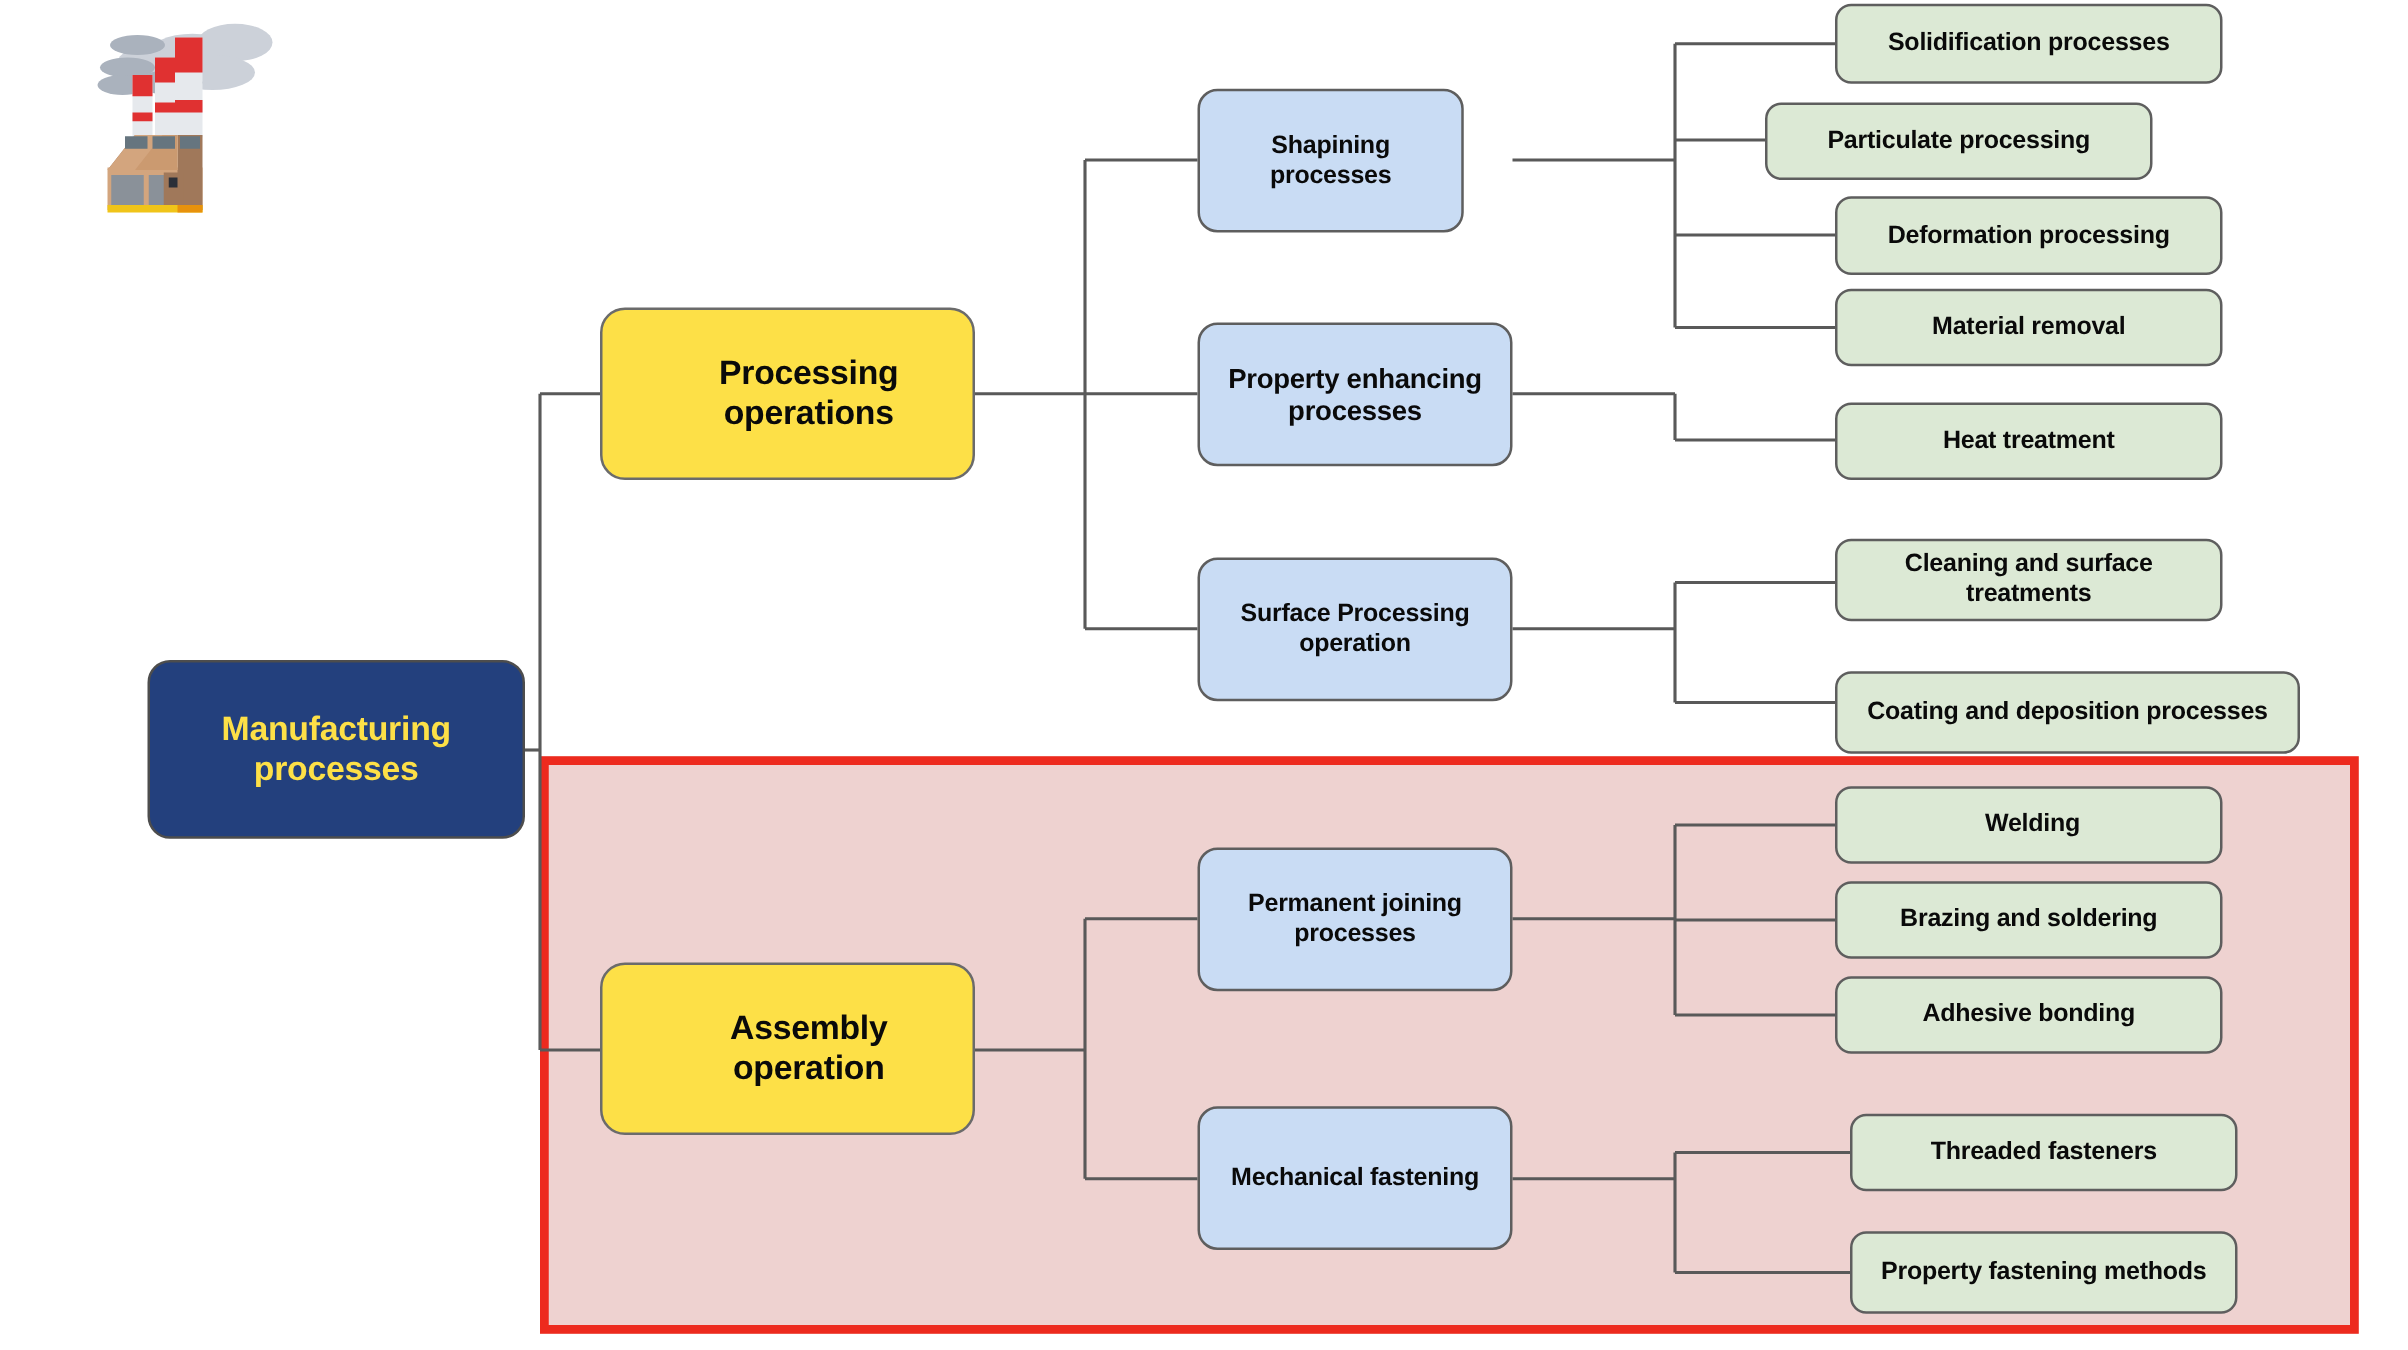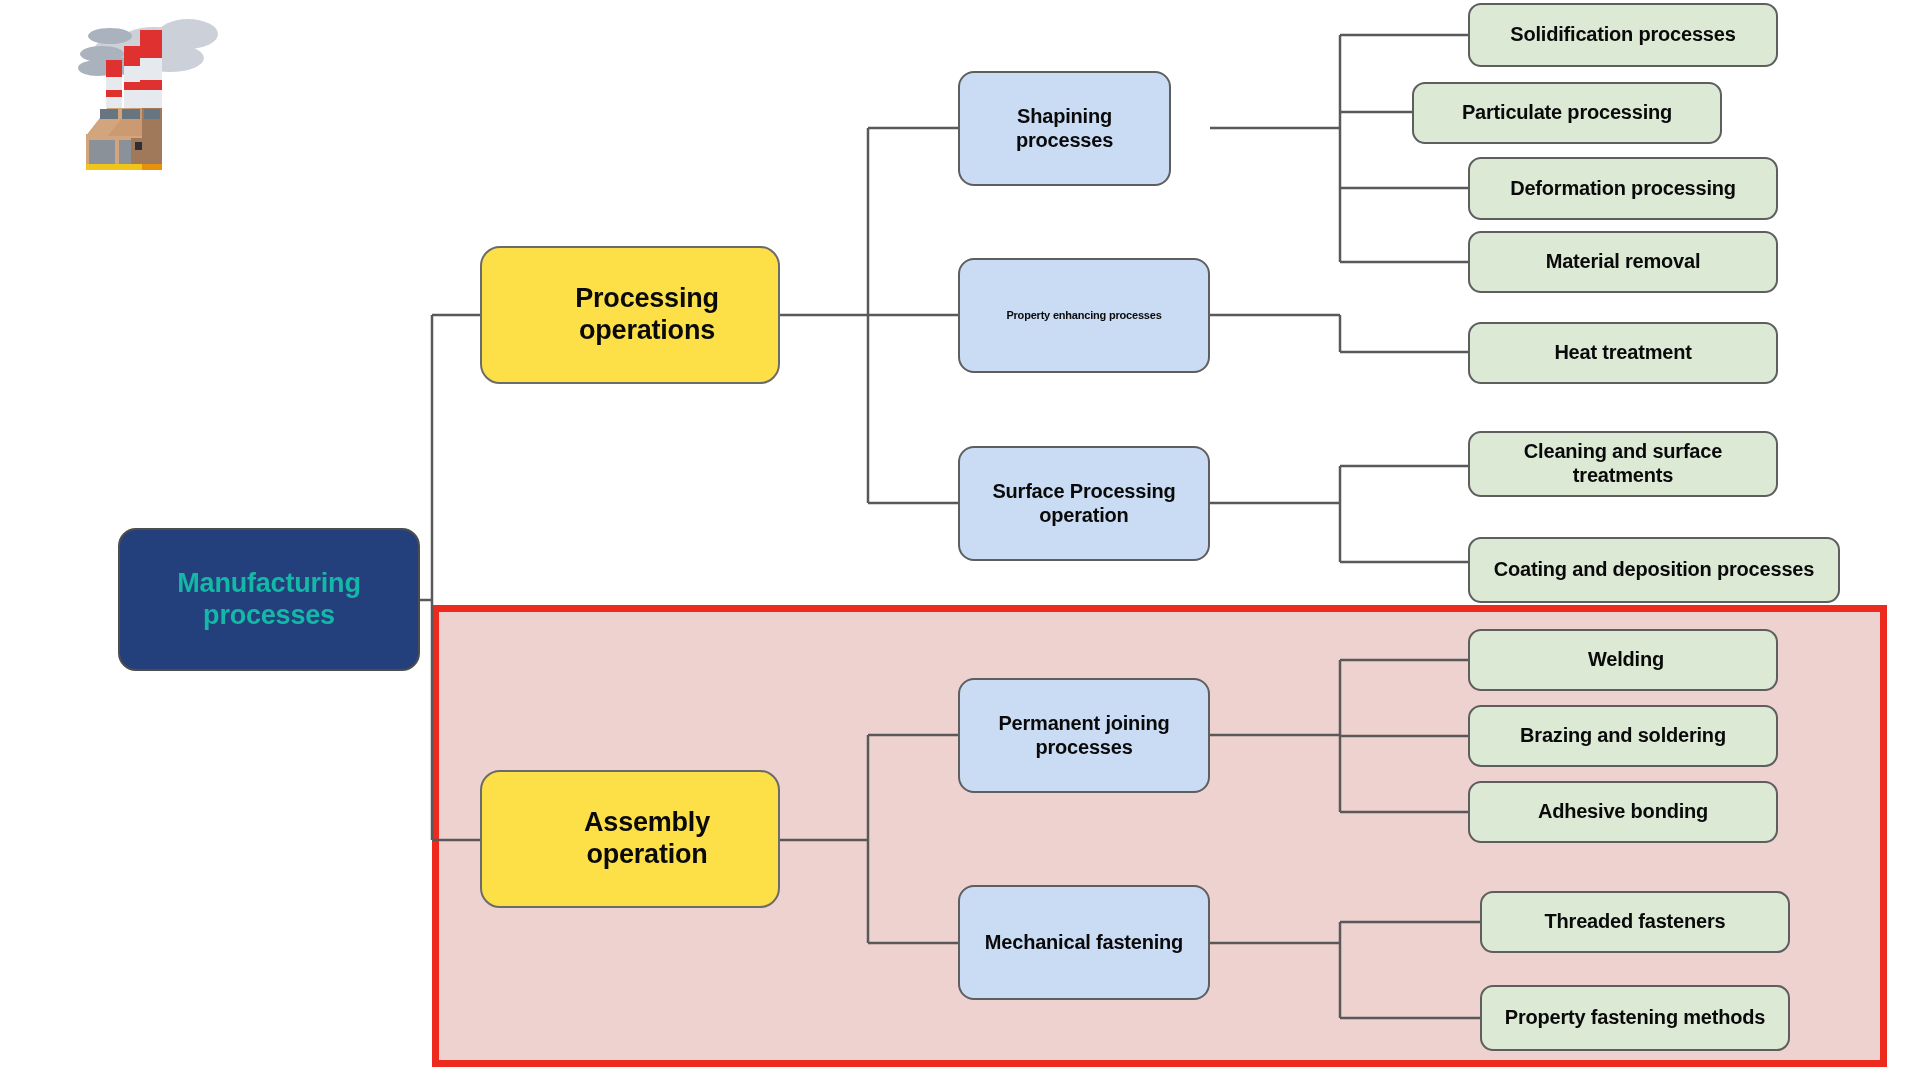--- a/index.html
+++ b/index.html
@@ -47,39 +47,39 @@
     font-weight: 700;
     letter-spacing: -0.2px;
     line-height: 1.18;
     padding: 4px 10px;
     color: #0a0a0a;
   }
   .node span { display: block; width: 100%; }
 
   .node.root {
     background: #23407d;
-    color: #14b8a6;
+    color: #fde047;
     border-color: #4d4d4d;
     border-radius: 18px;
     font-size: 27px;
   }
   .node.level2 {
     background: #fde047;
     border-color: #6b6b6b;
     border-radius: 20px;
     font-size: 27px;
     padding-left: 44px;
   }
   .node.level3 {
     background: #c9dcf4;
     border-color: #5e5e5e;
     border-radius: 16px;
     font-size: 20px;
   }
-  .node.level3.small { font-size: 11px; }
+  .node.level3.small { font-size: 22px; }
   .node.leaf {
     background: #dce9d5;
     border-color: #5e5e5e;
     border-radius: 13px;
     font-size: 20px;
   }
 
   
   .factory-icon {
     position: absolute;

